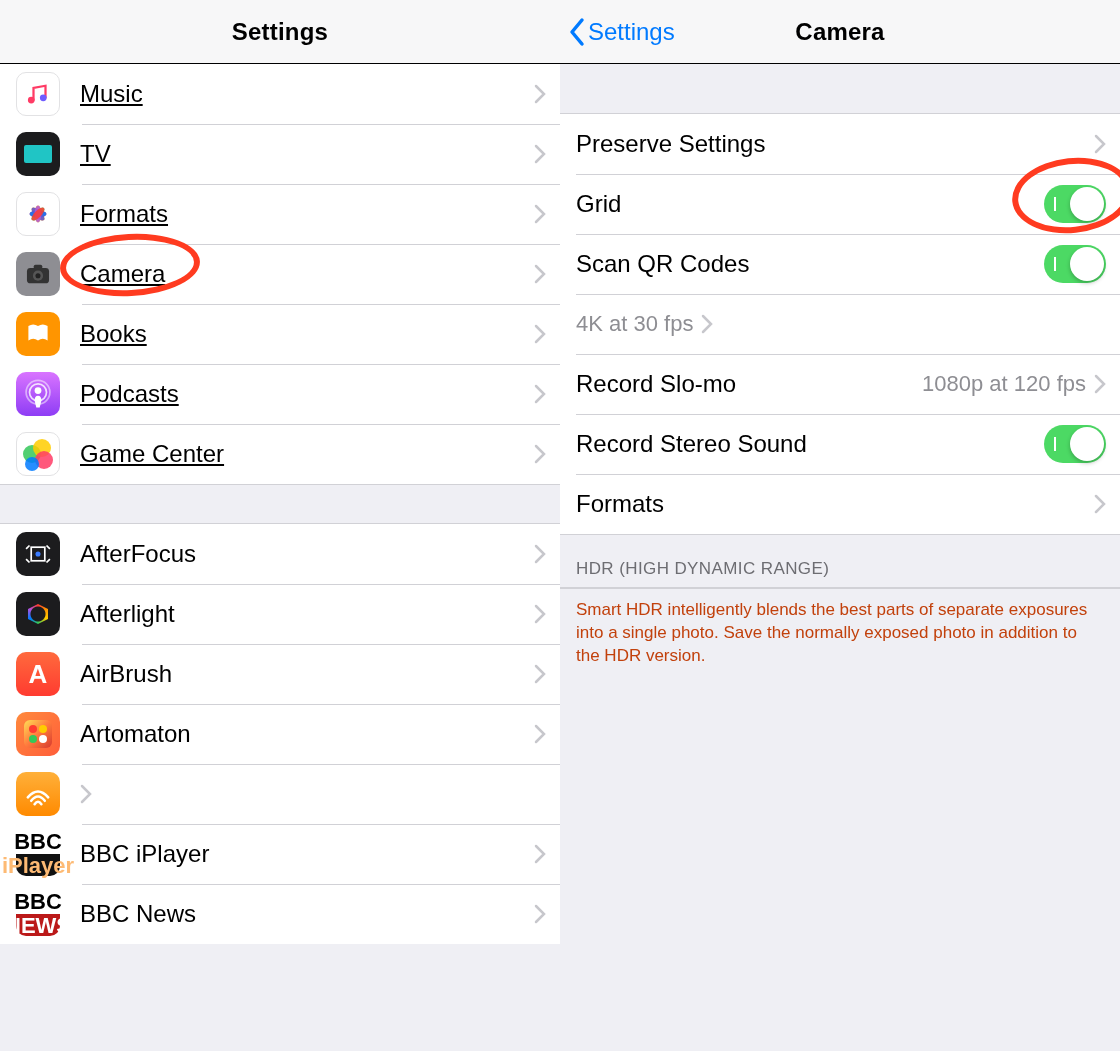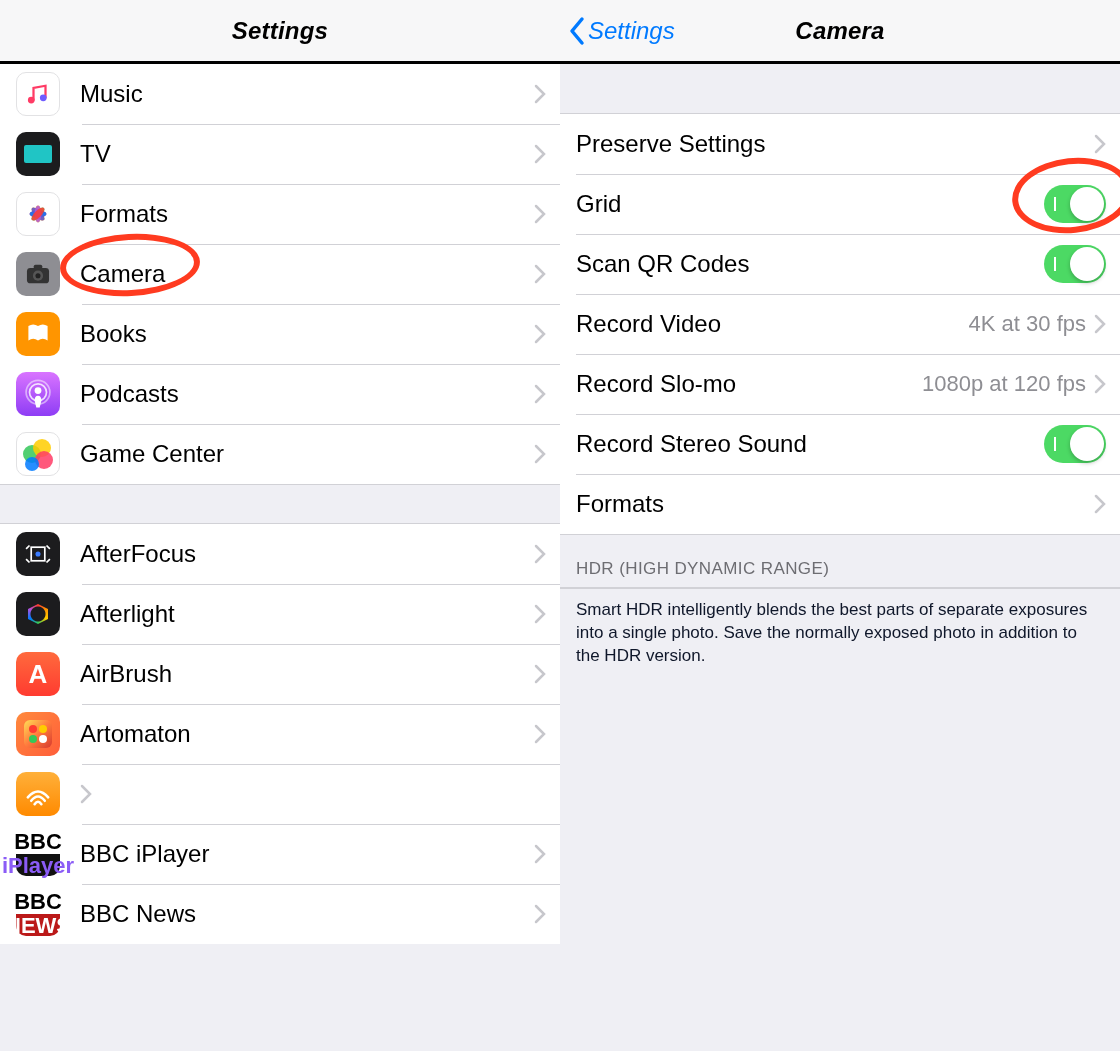--- a/index.html
+++ b/index.html
@@ -10,27 +10,26 @@
     width:1120px;
     height:1051px;
     overflow:hidden;
     -webkit-font-smoothing: antialiased;
   }
   .screens { display:flex; width:1120px; height:1051px; }
   .screen  { width:560px; height:1051px; display:flex; flex-direction:column; background:#efeff4; position:relative; }
   .navbar {
     height:64px;
     background:#f7f7f8;
-    border-bottom:3px solid #000000;
+    border-bottom:1px solid #000000;
     display:flex;
     align-items:center;
     justify-content:center;
     position:relative;
     flex:0 0 auto;
-    font-style:italic;
   }
   .nav-title { font-size:24px; font-weight:600; color:#000; letter-spacing:0.2px; }
   .nav-back {
     position:absolute; left:8px; top:0; bottom:0;
     display:flex; align-items:center;
     color:#007aff; font-size:24px; cursor:pointer;
   }
   .nav-back svg { width:18px; height:30px; margin-right:2px; }
   .content { flex:1 1 auto; overflow:hidden; }
   .section-gap { height:40px; background:#efeff4; border-top:1px solid #d1d1d6; border-bottom:1px solid #d1d1d6;}
@@ -40,21 +39,21 @@
     font-size:17px;
     color:#6d6d72;
     letter-spacing:0.4px;
     background:#efeff4;
     border-bottom:1px solid #d1d1d6;
   }
   .section-footer {
     padding: 10px 16px 20px 16px;
     font-size:17px;
     line-height:1.35;
-    color:#0f172a;
+    color:#c2410c;
     background:#efeff4;
     border-top:1px solid #d1d1d6;
   }
   .group { background:#fff; }
   .row {
     display:flex; align-items:center;
     min-height:60px;
     padding-left:16px;
     position:relative;
     background:#fff;
@@ -92,21 +91,21 @@
   .toggle .tick {
     position:absolute; left:10px; top:12px; width:2px; height:14px; background:#fff; opacity:0;
   }
   .toggle.on { background:#4cd964; }
   .toggle.on .knob { left:26px; }
   .toggle.on .tick { opacity:1; }
   .toggle.off .knob::after{
     content:""; position:absolute; right:-14px; top:12px;
     width:10px; height:10px; border:1px solid #c7c7cc; border-radius:50%;
   }
-  .group.start { border-top:1px solid #d1d1d6; }
+  .group.start { border-top:1px solid #d1d1d6;text-decoration:underline; }
   .screen-left .group:first-of-type { border-top:none; }
 
   
   .anno {
     position:absolute; border:6px solid #ff3b20; pointer-events:none;
   }
 
   
   .ic-music   { background:#fff; border:1px solid #e2e2e4;}
   .ic-tv      { background:#1c1c1e; }
@@ -337,21 +336,21 @@
         <span class="chev">
               <svg viewBox="0 0 12 20">
                 <path d="M2 2 L10 10 L2 18" stroke-width="2.5" fill="none" stroke-linecap="round"></path>
               </svg>
             </span>
       </div>
       <div class="row">
         <div class="icon ic-bbci">
            <div style="text-align:center">
                 <div style="background:#fff;color:#000;padding:0 2px;font-weight:700;">BBC</div>
-                <div style="color:#8b5cf6;font-weight:700;">iPlayer</div>
+                <div style="color:#fdba74;font-weight:700;">iPlayer</div>
               </div>
         </div>
         <div class="label">BBC iPlayer</div>
         <span class="chev">
               <svg viewBox="0 0 12 20">
                 <path d="M2 2 L10 10 L2 18" stroke-width="2.5" fill="none" stroke-linecap="round"></path>
               </svg>
             </span>
       </div>
       <div class="row">
@@ -403,21 +402,20 @@
             </div>
       </div>
       <div class="row detail">
         <div class="label">Scan QR Codes</div>
         <div class="toggle on">
               <span class="tick"></span>
               <span class="knob"></span>
             </div>
       </div>
       <div class="row detail">
-        <div class="label">Record Video</div>
         <div class="value">4K at 30 fps</div>
         <span class="chev">
               <svg viewBox="0 0 12 20">
                 <path d="M2 2 L10 10 L2 18" stroke-width="2.5" fill="none" stroke-linecap="round"></path>
               </svg>
             </span>
       </div>
       <div class="row detail">
         <div class="label">Record Slo-mo</div>
         <div class="value">1080p at 120 fps</div>

